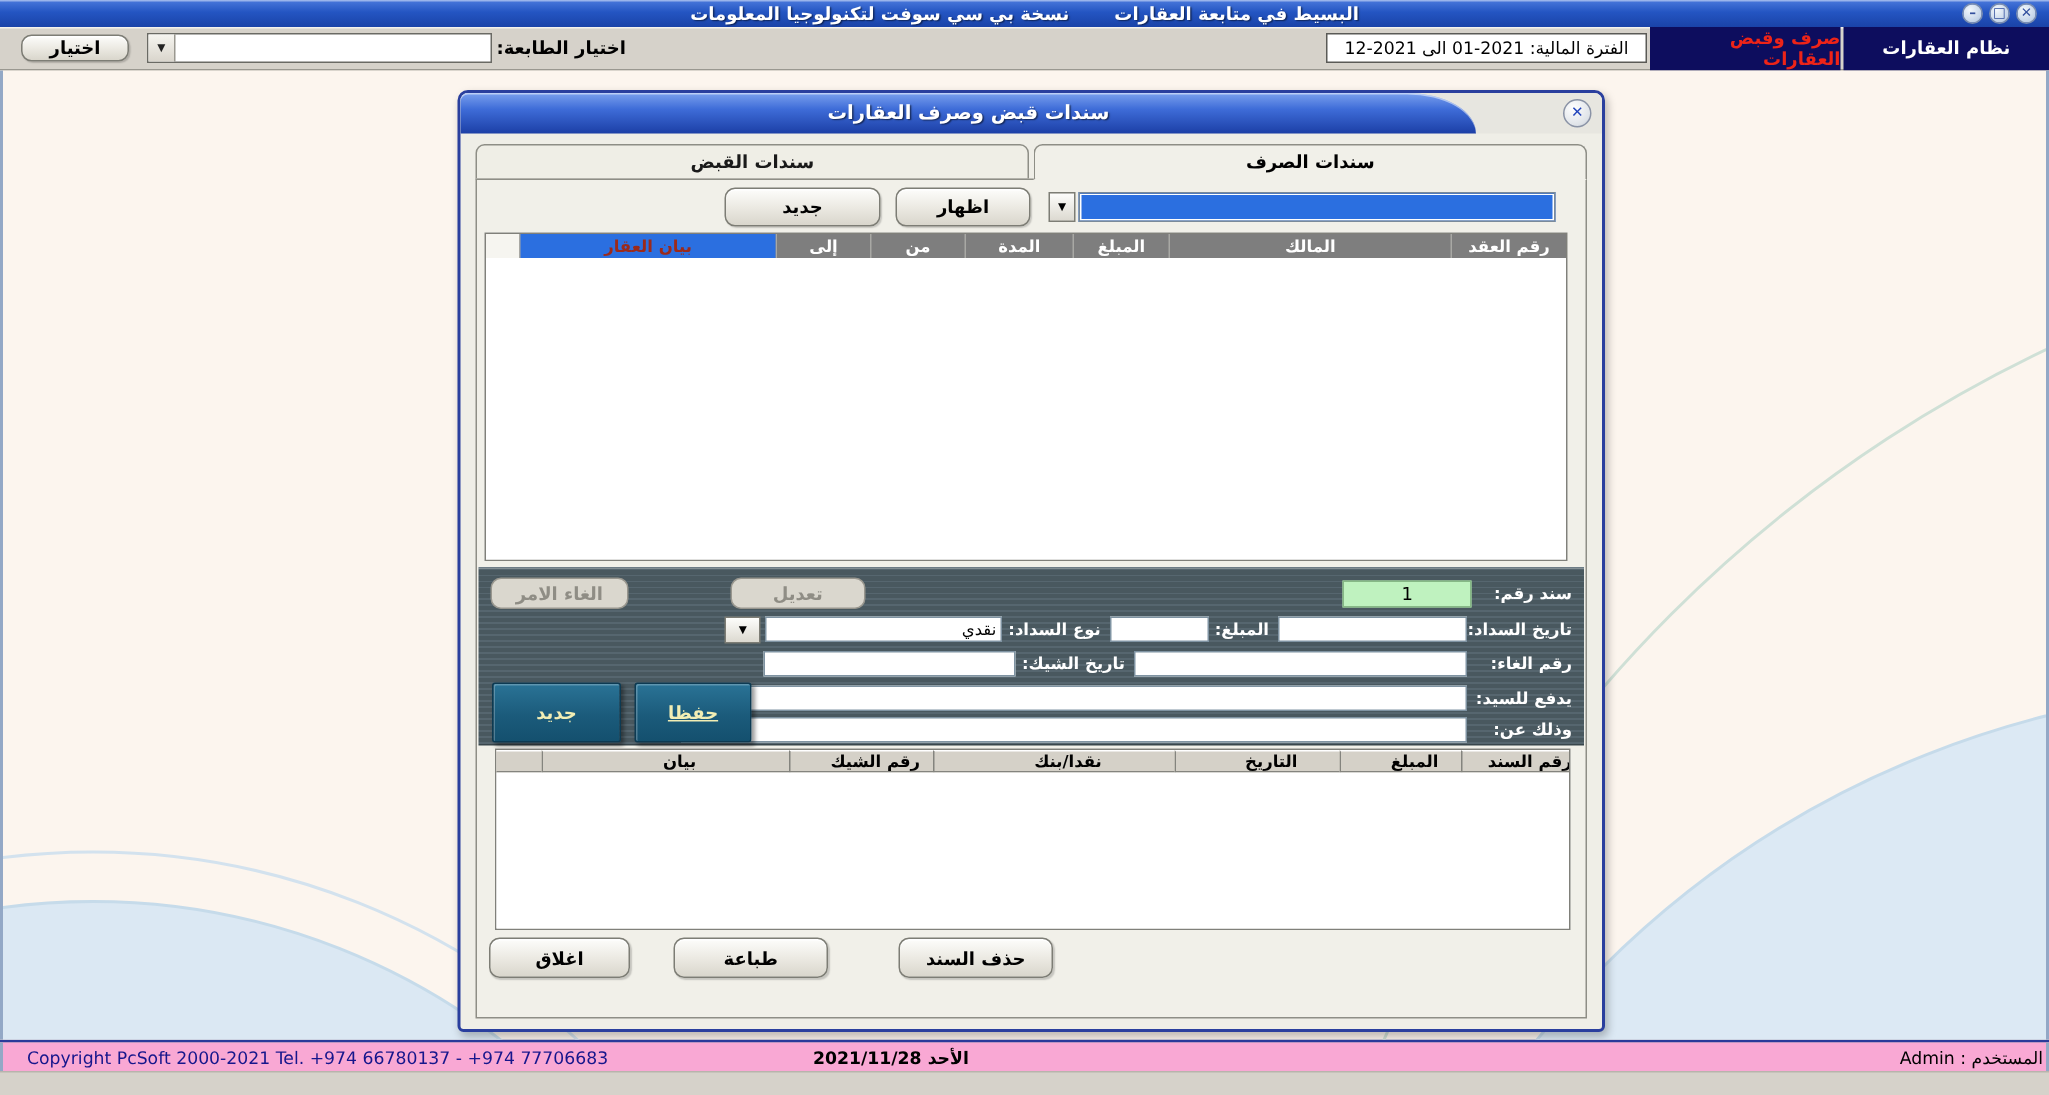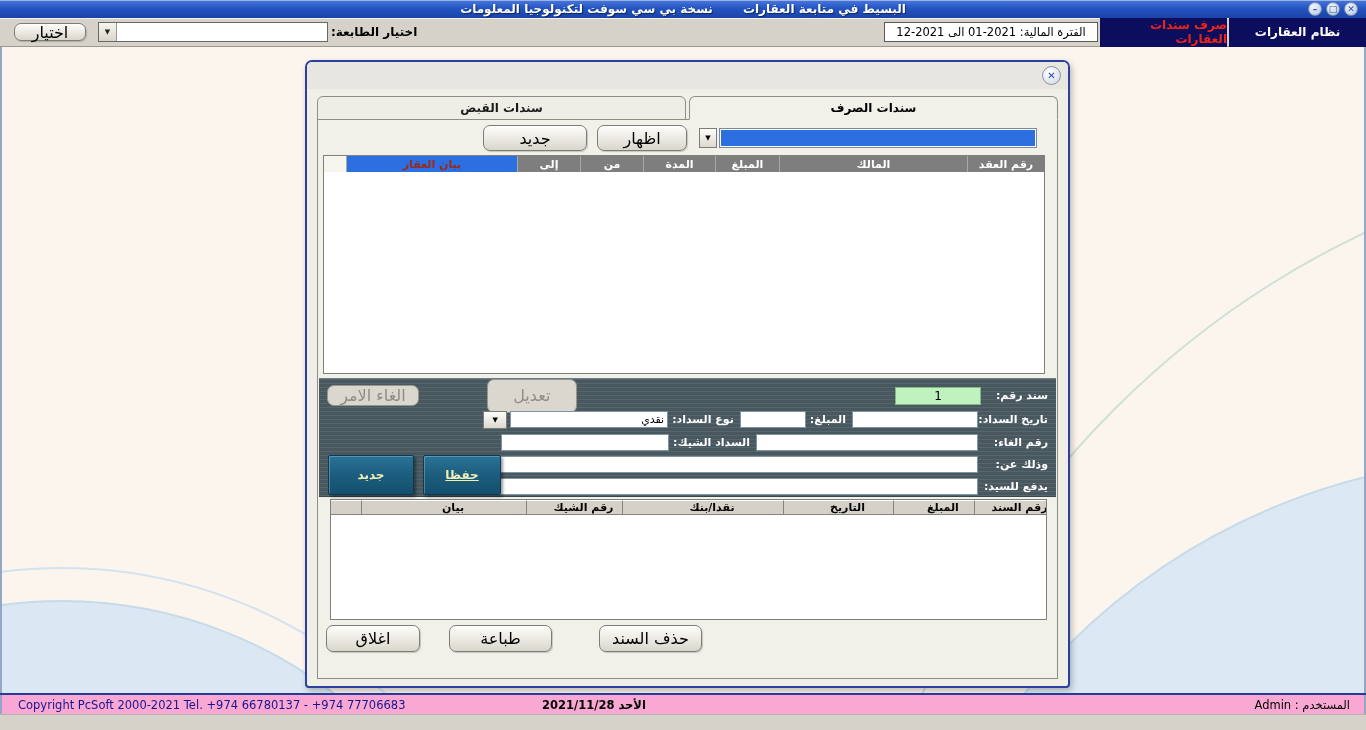--- a/index.html
+++ b/index.html
@@ -25,21 +25,21 @@
   .fiscal { width:214px; height:20px; margin-right:2px; background:#fff; border:1px solid #5a5a56;
     font-size:11.5px; color:#000; display:flex; align-items:center; justify-content:center; direction:rtl; }
   .nav-spacer { flex:1; }
   .printer-label { font-size:12px; font-weight:bold; color:#000; margin-left:3px; }
   .printer-combo { width:230px; height:20px; background:#fff; border:1px solid #6a6a64; display:flex; direction:rtl; align-items:stretch; }
   .printer-combo .val { flex:1; }
   .combo-arrow { width:18px; background:linear-gradient(180deg,#f6f5f0,#d9d5cc); border-right:1px solid #9a9890;
     display:flex; align-items:center; justify-content:center; font-size:7px; color:#222; cursor:pointer; }
   .btn { background:linear-gradient(180deg,#fdfdfb 0%,#eceae3 50%,#d9d6cc 100%); border:1px solid #7d7d75;
     border-radius:7px; box-shadow: inset 0 1px 0 rgba(255,255,255,.9), 1px 1px 1px rgba(0,0,0,.18);
-    font-size:16px; font-weight:normal; color:#000; display:flex; align-items:center; justify-content:center; cursor:pointer; }
+    font-size:12px; font-weight:bold; color:#000; display:flex; align-items:center; justify-content:center; cursor:pointer; }
   .choose-btn { width:72px; height:18px; margin:0 12px 0 14px; }
 
   
   .main { position:relative; height:646px; background:#fcf5ee; overflow:hidden;
     border-left:2px solid #93a8c6; border-right:2px solid #93a8c6; }
   .curve-fill1 { position:absolute; left:-387px; top:553px; width:894px; height:894px; border-radius:50%;
     background:#dcc; background:#dbe8f3; border:2px solid #c6dbea; }
   .curve-line1 { position:absolute; left:-420px; top:520px; width:960px; height:960px; border-radius:50%;
     border:2px solid #d3e2ee; }
   .curve-fill2 { position:absolute; left:878px; top:410px; width:1280px; height:1280px; border-radius:50%;
@@ -96,21 +96,21 @@
     border-top:1px solid #6d7c86; border-bottom:1px solid #39464c; padding:4px 8px 0 8px; direction:rtl; }
   .vrow { display:flex; direction:rtl; align-items:center; }
   .vlabel { width:70px; color:#fff; font-size:11px; font-weight:bold; white-space:nowrap; overflow:visible; }
   .vlabel.mid { width:auto; margin:0 6px 0 4px; }
   .vinput { height:17px; background:#fff; border:1px solid #7f93a2; font-size:11px; padding:0 3px; direction:rtl; }
   .green-input { width:90px; height:18px; background:#bff2bf; border:1px solid #86b886; font-size:12px;
     display:flex; align-items:center; justify-content:center; color:#000; }
   .row1 { height:25px; }
   .row1 .spacer { width:333px; }
   .btn.disabled { background:#dad7ce; color:#8f8d85; box-shadow:none; border-color:#98968e; cursor:default; }
-  .edit-btn { width:94px; height:34px;margin-left:40px; }
+  .edit-btn { width:94px; height:21px;margin-left:40px; }
   .cancel-btn { width:96px; height:21px; margin-right:28px; }
   .row2,.row3 { height:23px; }
   .row4 { height:22px; }
   .row5 { height:21px; }
   .type-combo { width:158px; direction:rtl; text-align:right; display:flex; align-items:center; padding:0 3px; }
   .varrow { width:24px; height:18px; margin-right:3px; background:linear-gradient(180deg,#fdfdfb,#dcd9d0);
     border:1px solid #7d7d75; display:flex; align-items:center; justify-content:center; font-size:7px; cursor:pointer; }
   .teal-btn { position:absolute; height:40px; top:76px;
     background:linear-gradient(180deg,#2a7396 0%,#1b5b7b 55%,#14506e 100%);
     border:1px solid #0d3a52; border-radius:2px; color:#f2eeb4; font-size:12px; font-weight:bold;
@@ -134,60 +134,63 @@
   .close-btn { width:94px; height:27px; }
   .print-btn { width:103px; height:27px; margin-left:29px; }
   .del-btn { width:103px; height:27px; margin-left:47px; }
 
   
   .navy-line { height:2px; background:#2a3a9a; }
   .footer { height:19px; background:#f9a8d4; border-left:2px solid #93a8c6; border-right:2px solid #93a8c6;
     position:relative; display:flex; align-items:center; }
   .copyright { position:absolute; left:16px; font-size:11.5px; color:#16168c; }
   .foot-date { position:absolute; left:540px; font-size:11.5px; color:#000; font-weight:bold; direction:rtl; }
-  .foot-user { position:absolute; right:14px; font-size:11.5px; color:#000; direction:rtl; }
+  .foot-user { position:absolute; right:2px; font-size:11.5px; color:#000; direction:rtl; }
   .bottom-strip { height:16px; background:#d6d2ca; border-top:1px solid #b8b4ac; }
 </style>
 </head>
 <body>
 
 <div id="app">
 
   <div class="titlebar">
     <span>البسيط في متابعة العقارات</span>
     <span>نسخة بي سي سوفت لتكنولوجيا المعلومات</span>
     <div class="winctrls">
       <div class="wbtn">–</div>
       <div class="wbtn">□</div>
       <div class="wbtn">✕</div>
     </div>
   </div>
 
   <div class="navbar">
     <div class="navy-tab sys">نظام العقارات</div>
-    <div class="navy-tab pay">صرف سندات العقارات</div>
+    <div class="navy-tab pay">صرف وقبض العقارات</div>
     <div class="fiscal">الفترة المالية: 2021-01 الى 2021-12</div>
     <div class="nav-spacer"></div>
     <div class="printer-label">اختيار الطابعة:</div>
     <div class="printer-combo">
       <div class="val"></div>
       <div class="combo-arrow">▼</div>
     </div>
     <div class="btn choose-btn">اختيار</div>
   </div>
 
   <div class="main">
     <div class="curve-line1"></div>
     <div class="curve-fill1"></div>
     <div class="curve-line2"></div>
     <div class="curve-fill2"></div>
 
     <div class="dialog">
 
       <div class="dlg-titlebar">
+        <div class="blue">
+          <span>سندات قبض وصرف العقارات</span>
+        </div>
         <div class="dlg-close">✕</div>
       </div>
 
       <div class="dlg-tabs">
         <div class="dlg-tab active">سندات الصرف</div>
         <div class="dlg-tab inactive">سندات القبض</div>
       </div>
 
       <div class="dlg-frame">
 
@@ -225,29 +228,29 @@
             <input class="vinput" style="width: 126px;" value="">
             <div class="vlabel mid">المبلغ:</div>
             <input class="vinput" style="width: 66px;" value="">
             <div class="vlabel mid">نوع السداد:</div>
             <div class="vinput type-combo">نقدي</div>
             <div class="varrow">▼</div>
           </div>
           <div class="vrow row3">
             <div class="vlabel">رقم الغاء:</div>
             <input class="vinput" style="width: 222px;" value="">
-            <div class="vlabel mid">السداد الشيك:</div>
+            <div class="vlabel mid">تاريخ الشيك:</div>
             <input class="vinput" style="width: 168px;" value="">
+          </div>
+          <div class="vrow row4">
+            <div class="vlabel">يدفع للسيد:</div>
+            <input class="vinput" style="width: 524px;" value="">
           </div>
           <div class="vrow row5">
             <div class="vlabel">وذلك عن:</div>
-            <input class="vinput" style="width: 524px;" value="">
-          </div>
-          <div class="vrow row4">
-            <div class="vlabel">يدفع للسيد:</div>
             <input class="vinput" style="width: 524px;" value="">
           </div>
           <div class="teal-btn save-btn">حفظا</div>
           <div class="teal-btn new-teal-btn">جديد</div>
         </div>
 
         <div class="table2">
           <div class="t2-head">
             <div class="hc2 d0">رقم السند</div>
             <div class="hc2 d1">المبلغ</div>

